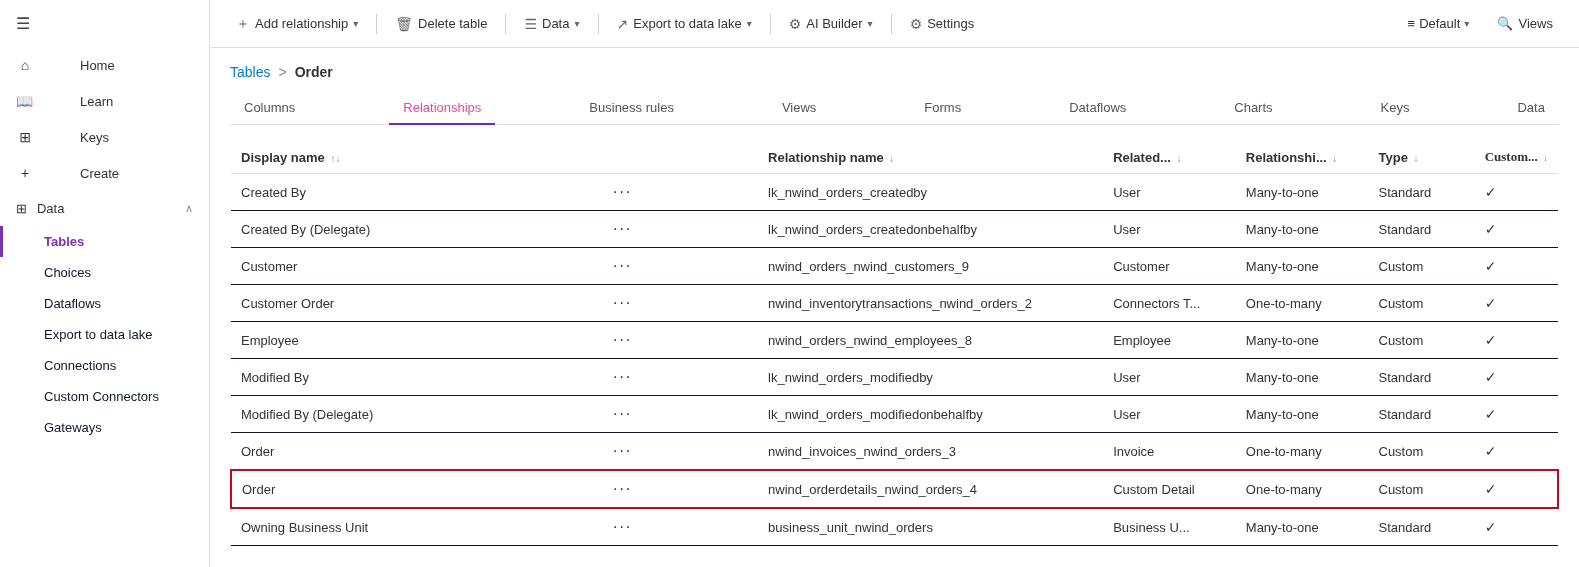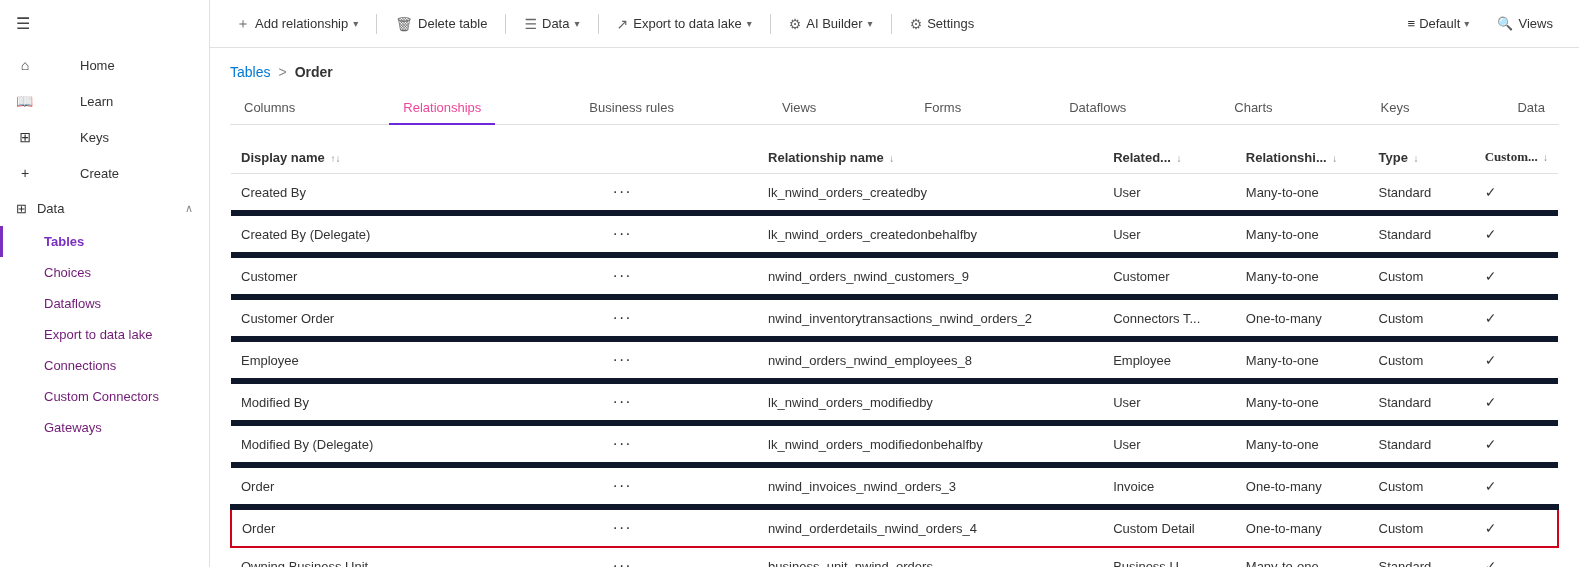--- a/index.html
+++ b/index.html
@@ -30,21 +30,21 @@
       color: #333;
       gap: 10px;
     }
     .sidebar-item .item-icon { font-size: 14px; width: 18px; text-align: center; }
     .sidebar-item .item-label { font-size: 13px; margin-left: 36px; }
     .sidebar-sub-item {
       display: flex;
       align-items: center;
       padding: 8px 16px 8px 44px;
       cursor: pointer;
-      color: #701a75;
+      color: #0f172a;
       font-size: 13px;
     }
     .sidebar-sub-item.active {
       border-left: 3px solid #7b2fbe;
       padding-left: 41px;
       color: #7b2fbe;
       font-weight: 600;
     }
     .data-section-toggle {
       display: flex;
@@ -170,21 +170,21 @@
     .data-table thead th {
       padding: 8px 10px;
       text-align: left;
       font-weight: 600;
       color: #333;
       white-space: nowrap;
       background: #fff;
     }
     .data-table thead th .sort-icon { font-size: 10px; color: #888; margin-left: 2px; }
     .data-table tbody tr {
-      border-bottom: 6px solid #0f172a;
+      border-bottom: 1px solid #0f172a;
     }
     .data-table tbody td {
       padding: 9px 10px;
       color: #333;
     }
     .dots-menu {
       color: #888;
       font-size: 16px;
       cursor: pointer;
       letter-spacing: 1px;

